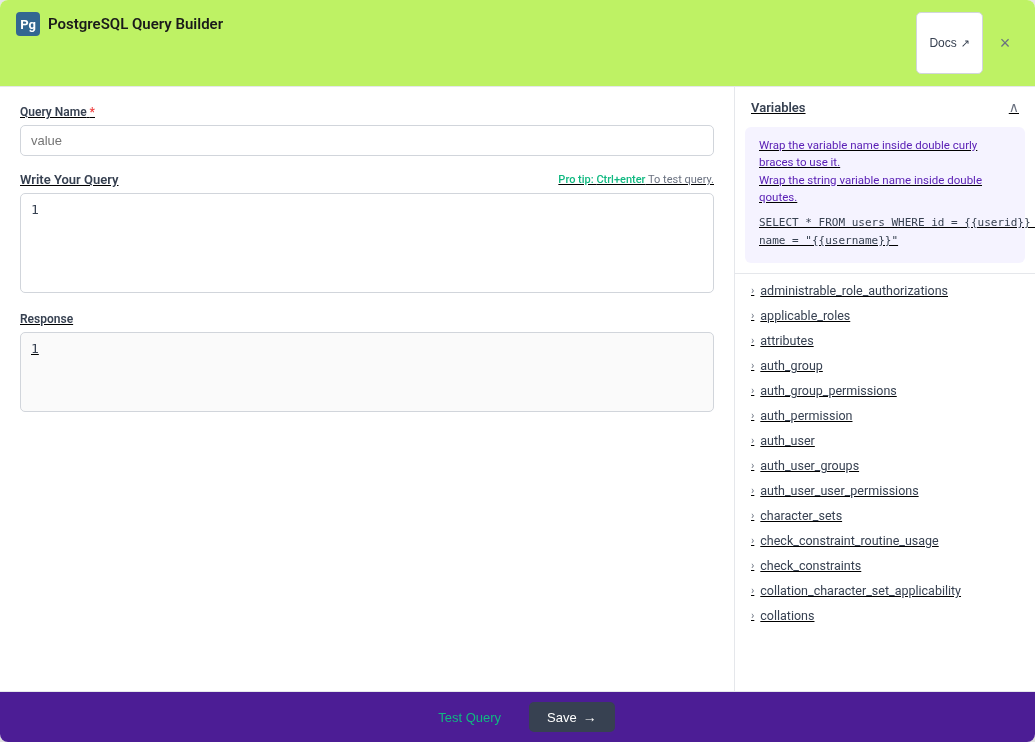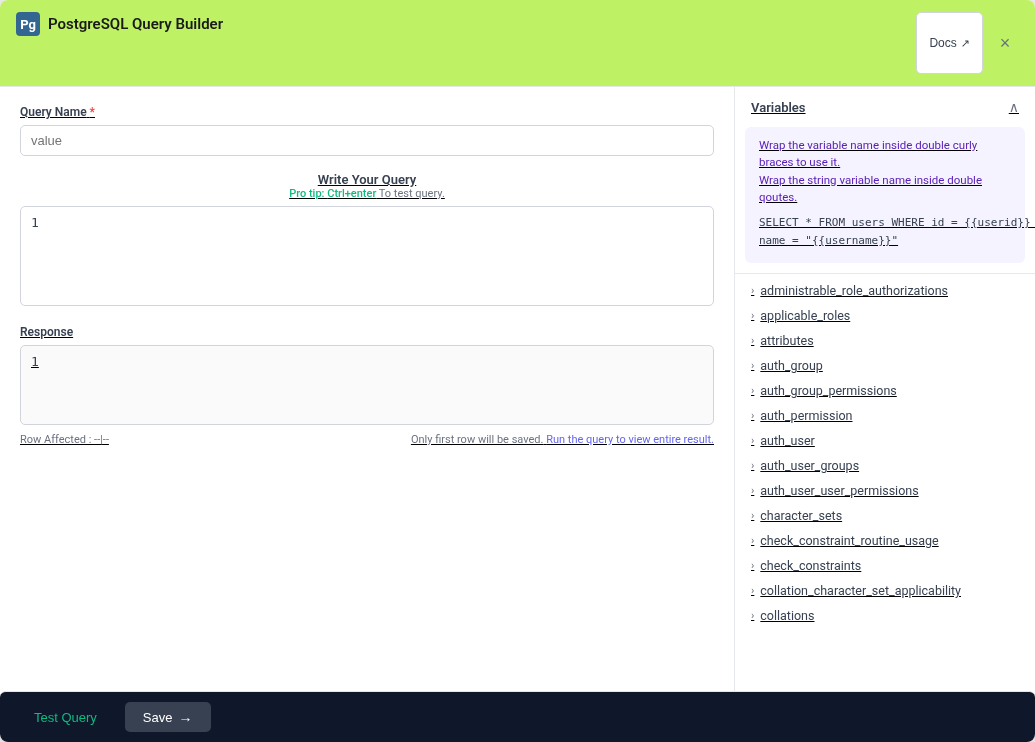--- a/index.html
+++ b/index.html
@@ -118,21 +118,20 @@
       margin-top: 4px;
     }
     .hint-not-allowed {
       color: #ef4444;
     }
     .section-header {
       display: flex;
       align-items: center;
       justify-content: space-between;
       margin-bottom: 6px;
-      flex-direction: column;
     }
     .section-title {
       font-size: 13px;
       font-weight: 600;
       color: #374151;
     }
     .pro-tip {
       font-size: 11px;
       color: #6b7280;
     }
@@ -249,26 +248,25 @@
     .schema-item-chevron {
       color: #6b7280;
       font-size: 11px;
       flex-shrink: 0;
     }
 
     
     .modal-footer {
       display: flex;
       align-items: center;
-      justify-content: flex-start;
+      justify-content: center;
       padding: 10px 16px;
       border-top: 1px solid #e5e7eb;
       gap: 10px;
-      background: #0f172a;
-      border-radius: 6px;
+      background: #4c1d95;
     }
     .test-query-btn {
       padding: 7px 18px;
       border: none;
       background: transparent;
       color: #10b981;
       font-size: 13px;
       font-weight: 500;
       cursor: pointer;
     }
@@ -331,27 +329,20 @@
           <span class="pro-tip">
             <span class="pro-tip-highlight">Pro tip: </span><span style="color:#10b981;font-weight:500;">Ctrl+enter</span><span> To test query.</span>
           </span>
         </div>
         <textarea class="query-textarea" style="">1</textarea>
       </div>
 
       <div class="response-section">
         <div class="field-label">Response</div>
         <textarea class="response-textarea" readonly="" style="">1</textarea>
-        <div class="row-affected-bar">
-          <span class="row-affected-text">Row Affected : --|--</span>
-          <span class="row-info-text">
-            <span>Only first row will be saved.</span>
-            <span class="run-link">Run the query to view entire result.</span>
-          </span>
-        </div>
       </div>
     </div>
 
     <div class="right-panel">
 
       <div class="variables-section">
         <div class="panel-section-header">
           <span class="panel-section-title">Variables</span>
           <span class="chevron-icon">∧</span>
         </div>

